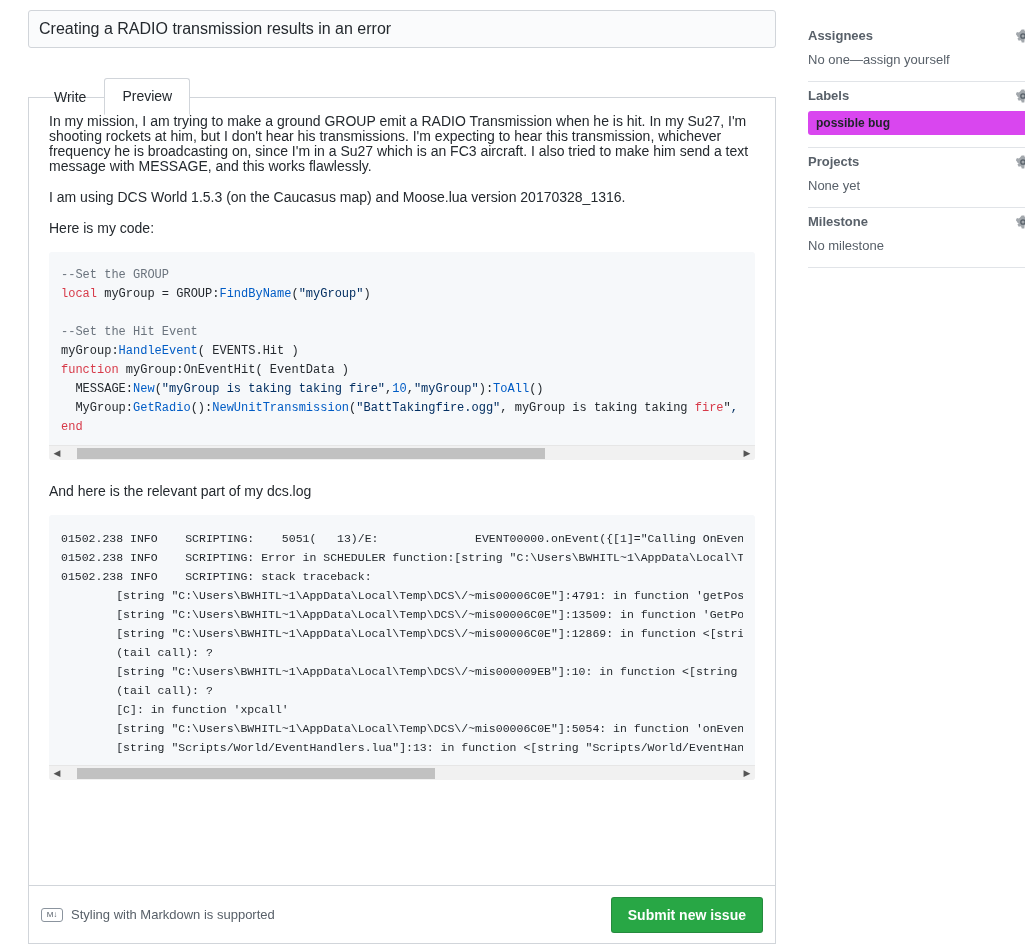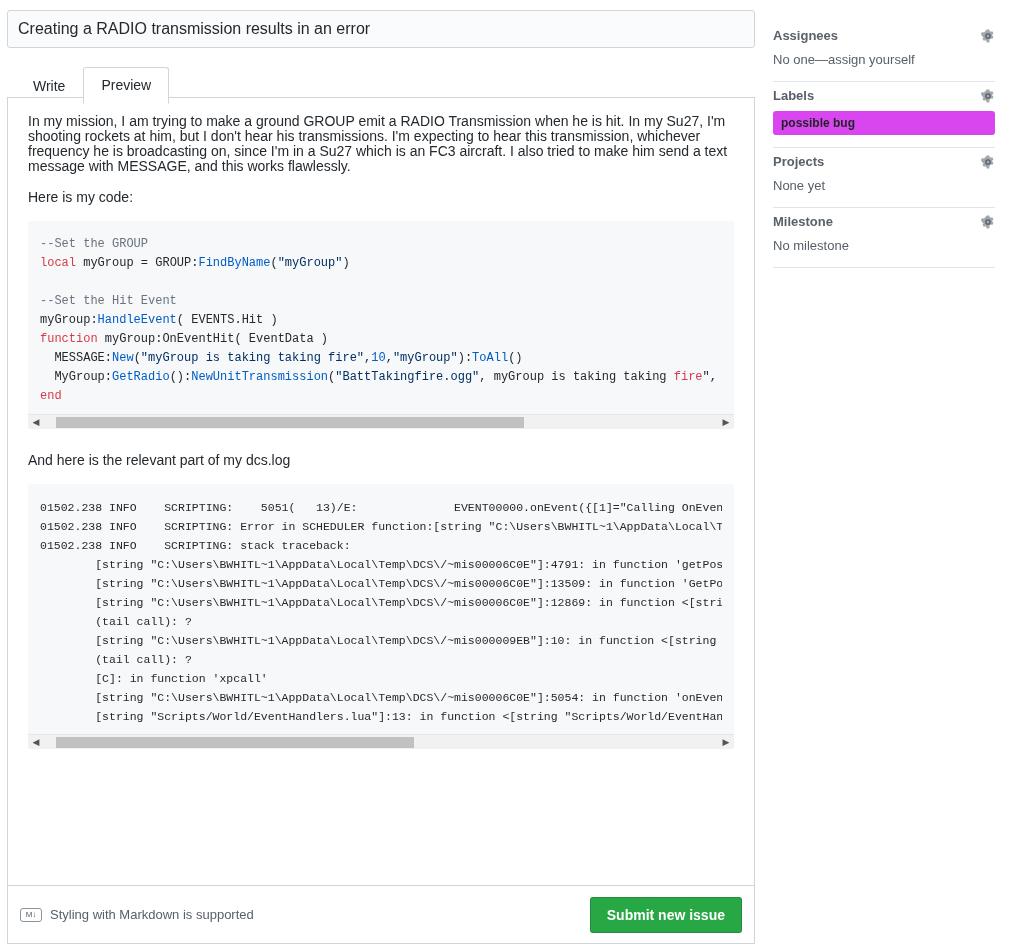--- a/index.html
+++ b/index.html
@@ -8,22 +8,22 @@
     background: #ffffff;
     font-family: "Liberation Sans", sans-serif;
     color: #24292e;
   }
   body { width: 1025px; height: 944px; overflow: hidden; position: relative; }
 
   .page {
     display: flex;
     width: 1025px;
     height: 944px;
-    padding: 10px 14px 0 7px;
-    gap: 18px;
+    padding: 10px 14px 0 28px;
+    gap: 32px;
   }
 
   
   .composer {
     width: 748px;
     flex: 0 0 748px;
     display: flex;
     flex-direction: column;
   }
 
@@ -49,21 +49,21 @@
     padding-left: 8px;
   }
   .tab {
     font-size: 14px;
     padding: 8px 17px;
     cursor: pointer;
     color: #24292e;
     border: 1px solid transparent;
     border-bottom: none;
     position: relative;
-    top: 7px;
+    top: 18px;
     background: transparent;
     line-height: 19px;
   }
   .tab.active {
     background: #ffffff;
     border: 1px solid #d1d5da;
     border-bottom: 1px solid #ffffff;
     border-radius: 3px 3px 0 0;
   }
 
@@ -231,20 +231,21 @@
     <div class="tabs">
       <div class="tab">Write</div>
       <div class="tab active">Preview</div>
     </div>
 
     <div class="preview-body">
 
       <p class="para">In my mission, I am trying to make a ground GROUP emit a RADIO Transmission when he is hit. In my Su27, I'm shooting rockets at him, but I don't hear his transmissions.
 I'm expecting to hear this transmission, whichever frequency he is broadcasting on, since I'm in a Su27 which is an FC3 aircraft. I also tried to make him send a text message with MESSAGE, and this works flawlessly.</p>
 
+      <p class="para">I am using DCS World 1.5.3 (on the Caucasus map) and Moose.lua version 20170328_1316.</p>
 
       <p class="para">Here is my code:</p>
 
       <div class="codeblock">
         <pre class="code"><span class="cmt">--Set the GROUP</span>
 <span class="kw">local</span> myGroup = GROUP:<span class="fn">FindByName</span>(<span class="str">"myGroup"</span>)
 
 <span class="cmt">--Set the Hit Event</span>
 myGroup:<span class="fn">HandleEvent</span>( EVENTS.Hit )
 <span class="kw">function</span> myGroup:OnEventHit( EventData )

